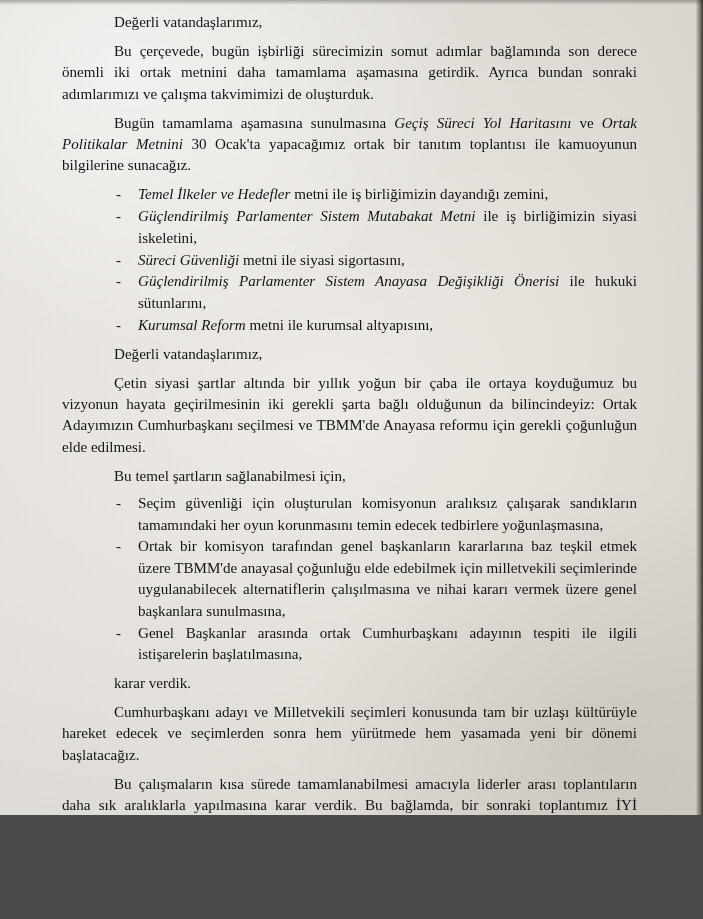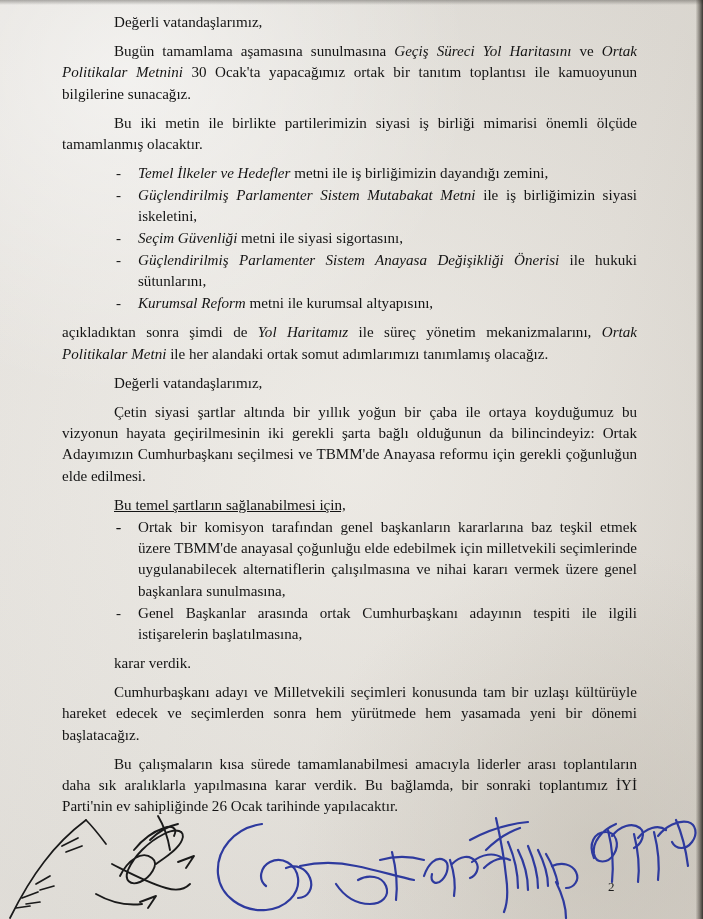--- a/index.html
+++ b/index.html
@@ -3,21 +3,21 @@
 <meta charset="utf-8">
 <style>
   html, body {
     margin: 0;
     padding: 0;
     background: #4a4a4a;
   }
   #page {
     position: relative;
     width: 703px;
-    height: 919px;
+    height: 815px;
     overflow: hidden;
     background: #eae7e1;
     font-family: "Liberation Serif", "DejaVu Serif", serif;
     color: #141414;
   }
   
   #paper-texture {
     position: absolute;
     inset: 0;
     background:
@@ -56,22 +56,21 @@
     margin: 0 0 7.5px 0;
     text-indent: 52px;
     text-align: justify;
     font-size: 15.1px;
     line-height: 21.4px;
   }
   p.para.noindent {
     text-indent: 0;
   }
   p.para.tight {
-    margin-bottom: 0;
-    text-decoration: underline;
+    margin-bottom: 6px;
   }
   ul.bullets {
     list-style: none;
     margin: 0 0 7.5px 0;
     padding: 0 0 0 54px;
   }
   ul.bullets li {
     position: relative;
     padding-left: 22px;
     text-align: justify;
@@ -108,58 +107,55 @@
 <div id="page">
 
   <div id="paper-texture"></div>
   <div id="paper-edge-top"></div>
   <div id="paper-edge-right"></div>
 
   <div id="content">
 
     <p class="para">Değerli vatandaşlarımız,</p>
 
+    <p class="para">Bu çerçevede, bugün işbirliği sürecimizin somut adımlar bağlamında son derece önemli iki ortak metnini daha tamamlama aşamasına getirdik. Ayrıca bundan sonraki adımlarımızı ve çalışma takvimimizi de oluşturduk.</p>
 
     <p class="para">
       <span>Bugün tamamlama aşamasına sunulmasına </span><i>Geçiş Süreci Yol Haritasını</i><span> ve </span><i>Ortak Politikalar Metnini</i><span> 30 Ocak'ta yapacağımız ortak bir tanıtım toplantısı ile kamuoyunun bilgilerine sunacağız.</span>
     </p>
 
-    <p class="para">Bu iki metin ile birlikte partilerimizin siyasi iş birliği mimarisi önemli ölçüde tamamlanmış olacaktır.</p>
 
     <ul class="bullets">
       <li>
         <span class="dash">-</span><i>Temel İlkeler ve Hedefler</i><span> metni ile iş birliğimizin dayandığı zemini,</span>
       </li>
       <li>
         <span class="dash">-</span><i>Güçlendirilmiş Parlamenter Sistem Mutabakat Metni</i><span> ile iş birliğimizin siyasi iskeletini,</span>
       </li>
       <li>
-        <span class="dash">-</span><i>Seçim Güvenliği</i><span> metni ile siyasi sigortasını,</span>
+        <span class="dash">-</span><i>Süreci Güvenliği</i><span> metni ile siyasi sigortasını,</span>
       </li>
       <li>
         <span class="dash">-</span><i>Güçlendirilmiş Parlamenter Sistem Anayasa Değişikliği Önerisi</i><span> ile hukuki sütunlarını,</span>
       </li>
       <li>
         <span class="dash">-</span><i>Kurumsal Reform</i><span> metni ile kurumsal altyapısını,</span>
       </li>
     </ul>
 
-    <p class="para noindent">
-      <span>açıkladıktan sonra şimdi de </span><i>Yol Haritamız</i><span> ile süreç yönetim mekanizmalarını, </span><i>Ortak Politikalar Metni</i><span> ile her alandaki ortak somut adımlarımızı tanımlamış olacağız.</span>
-    </p>
 
     <p class="para">Değerli vatandaşlarımız,</p>
 
     <p class="para">Çetin siyasi şartlar altında bir yıllık yoğun bir çaba ile ortaya koyduğumuz bu vizyonun hayata geçirilmesinin iki gerekli şarta bağlı olduğunun da bilincindeyiz: Ortak Adayımızın Cumhurbaşkanı seçilmesi ve TBMM'de Anayasa reformu için gerekli çoğunluğun elde edilmesi.</p>
 
     <p class="para tight">Bu temel şartların sağlanabilmesi için,</p>
 
     <ul class="bullets">
       <li>
-        <span class="dash">-</span>
+        <span class="dash">-</span><span>Seçim güvenliği için oluşturulan komisyonun aralıksız çalışarak sandıkların tamamındaki her oyun korunmasını temin edecek tedbirlere yoğunlaşmasına,</span>
       </li>
       <li>
         <span class="dash">-</span><span>Ortak bir komisyon tarafından genel başkanların kararlarına baz teşkil etmek üzere TBMM'de anayasal çoğunluğu elde edebilmek için milletvekili seçimlerinde uygulanabilecek alternatiflerin çalışılmasına ve nihai kararı vermek üzere genel başkanlara sunulmasına,</span>
       </li>
       <li>
         <span class="dash">-</span><span>Genel Başkanlar arasında ortak Cumhurbaşkanı adayının tespiti ile ilgili istişarelerin başlatılmasına,</span>
       </li>
     </ul>
 
     <p class="para">karar verdik.</p>

